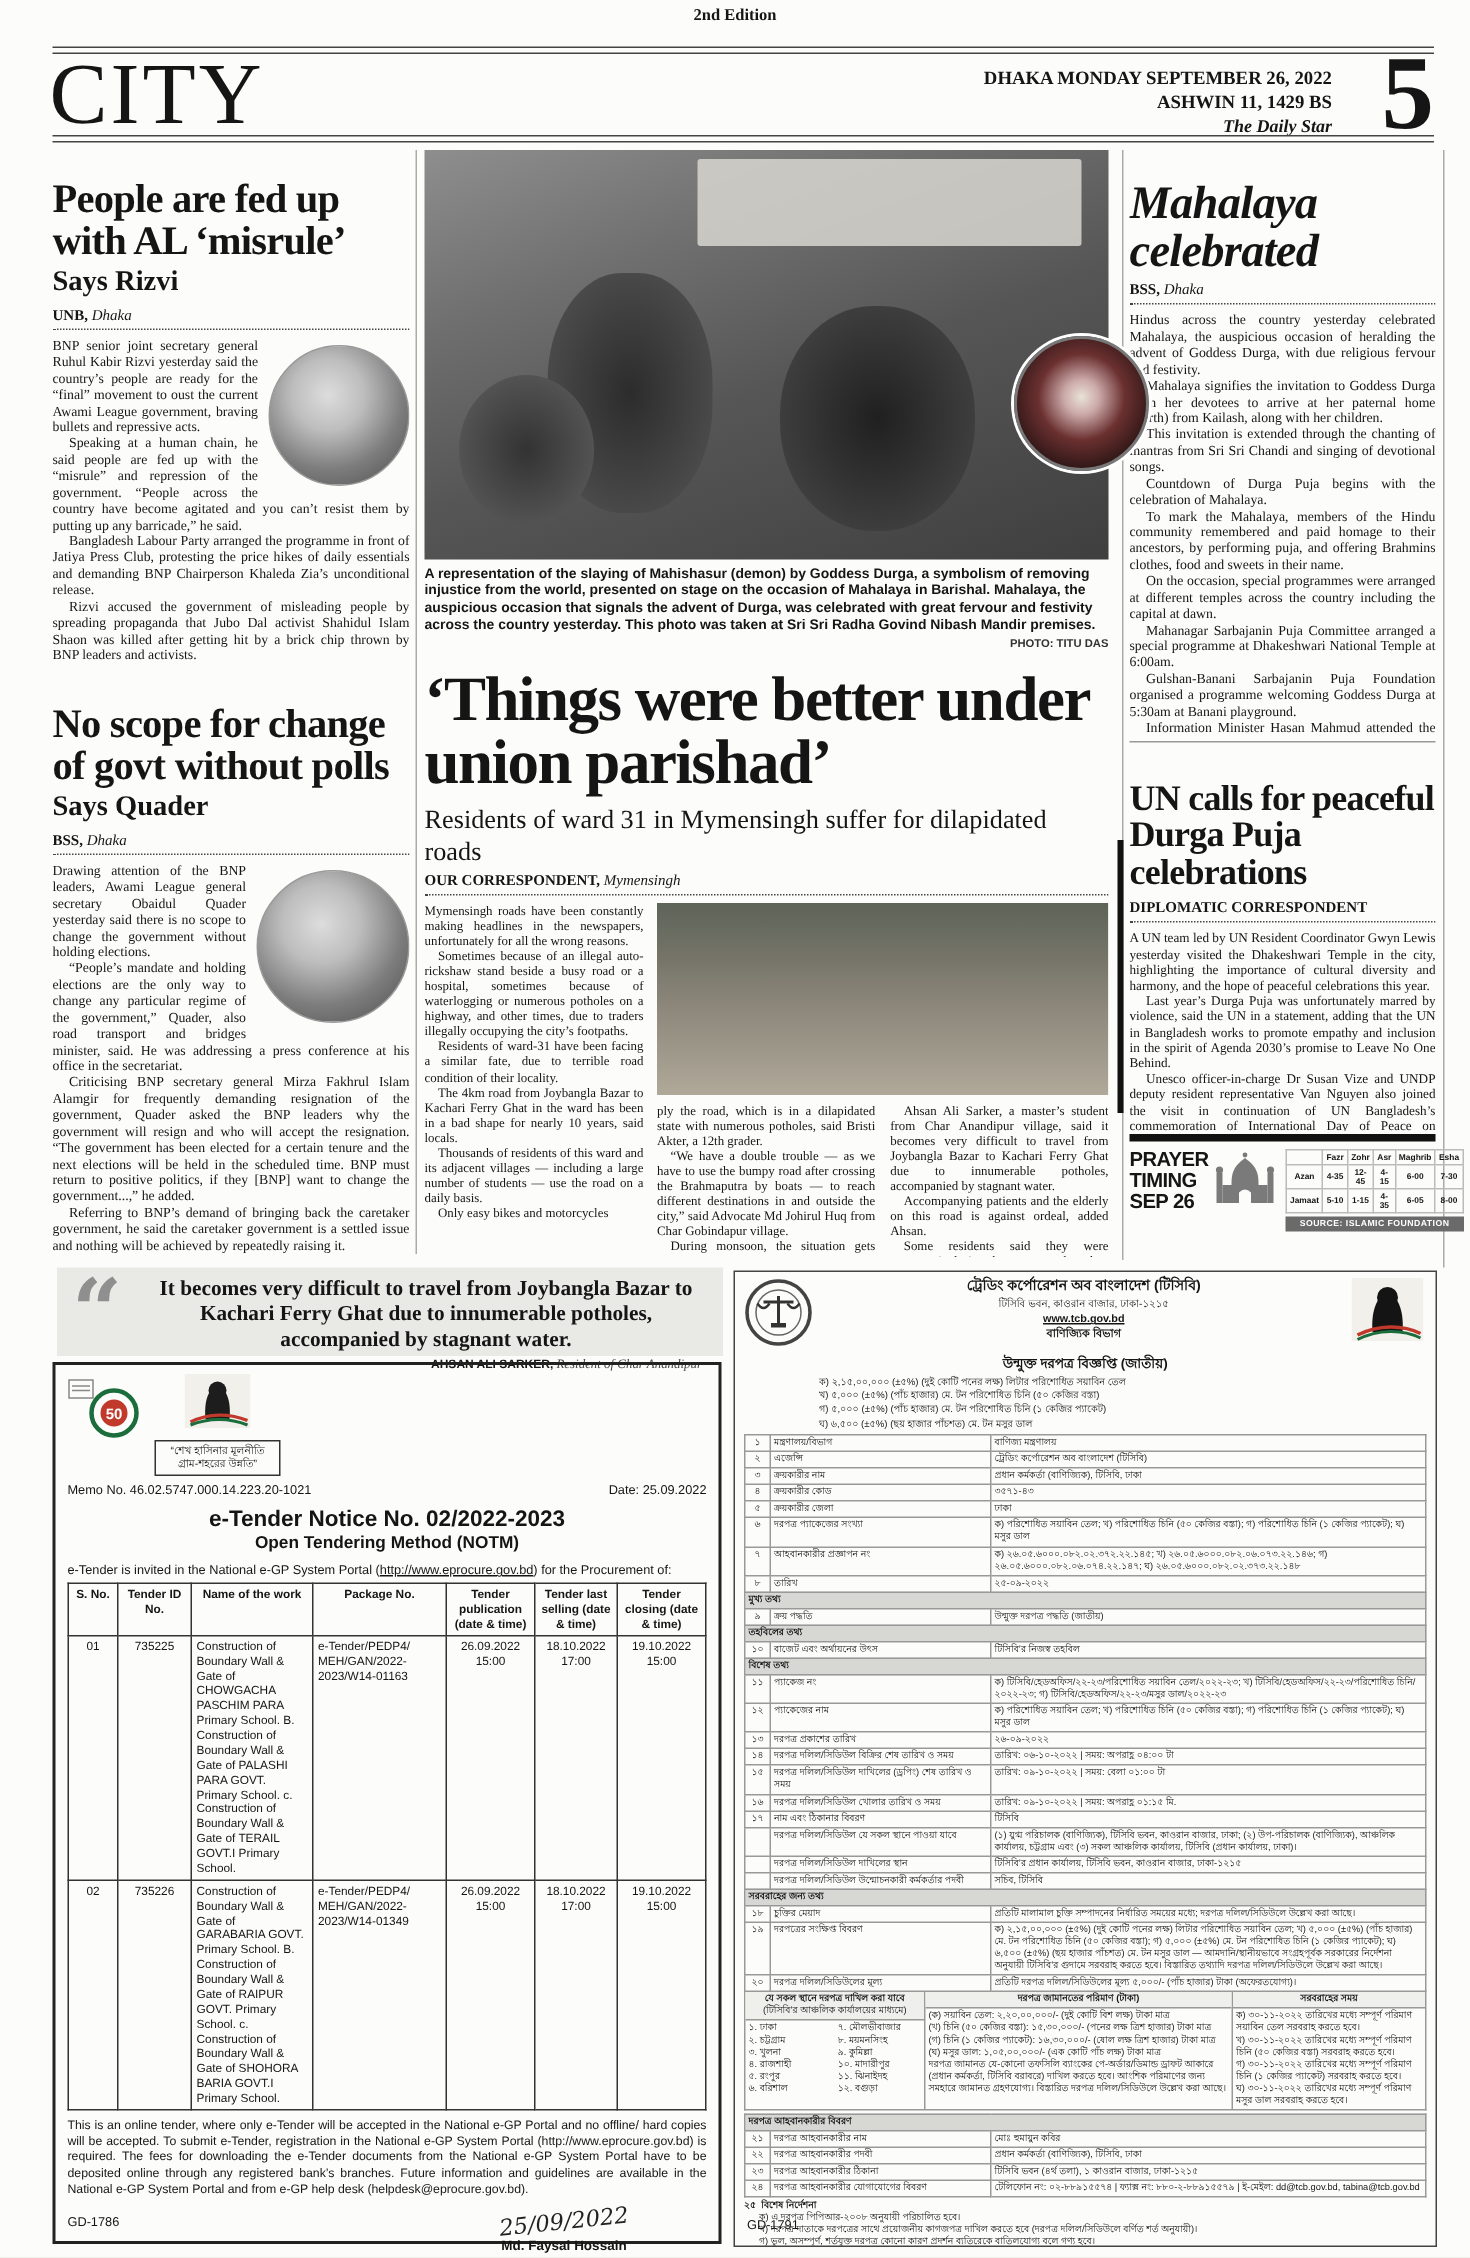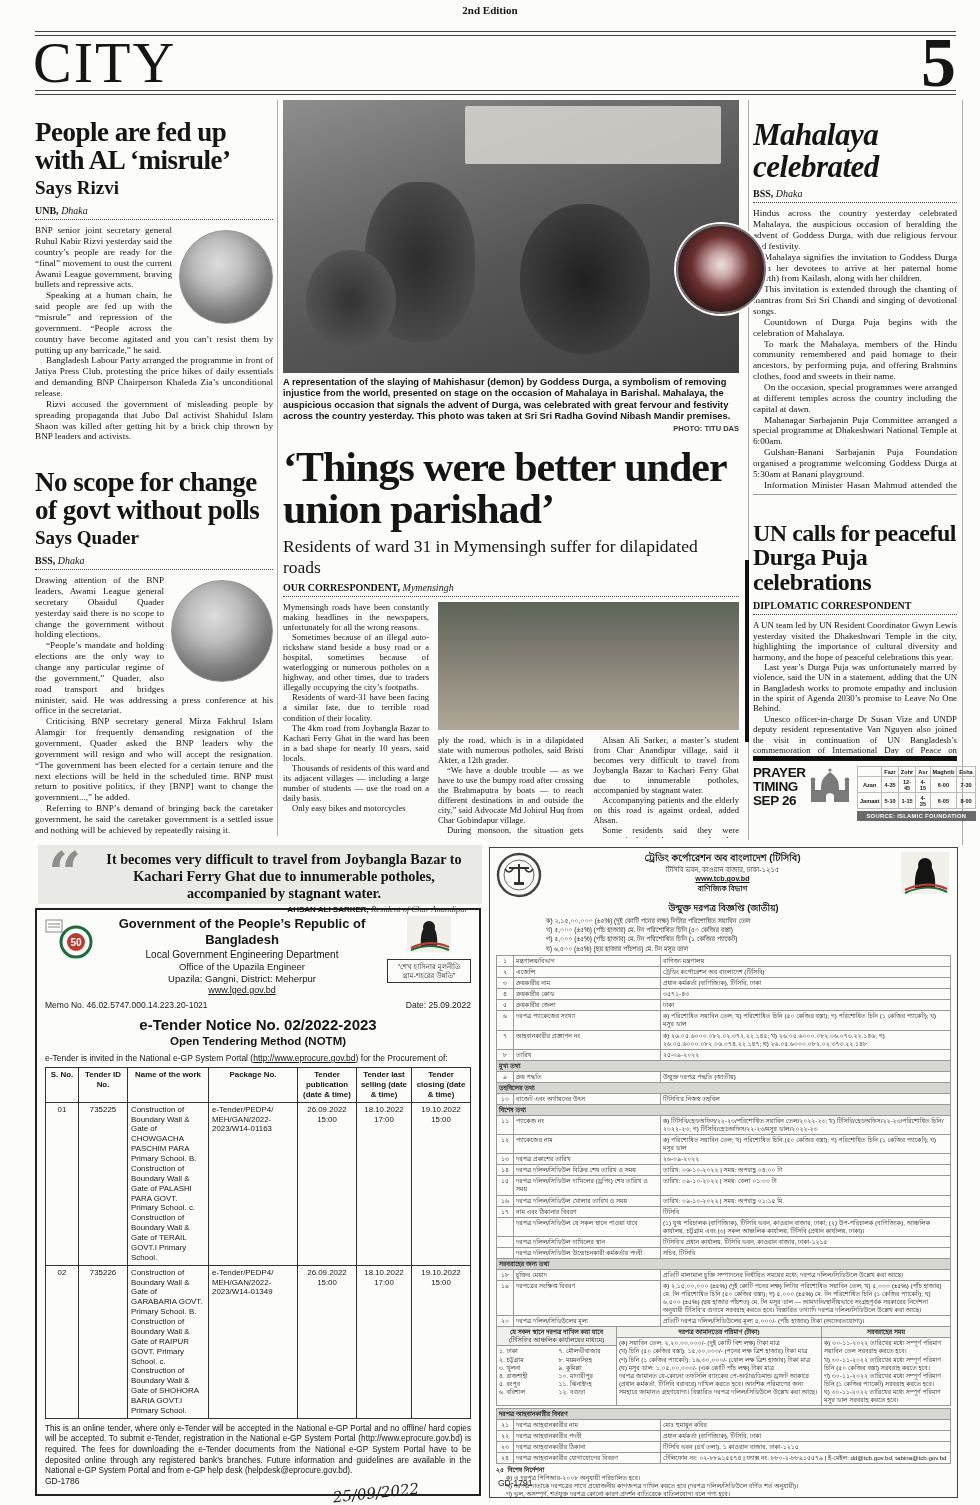--- a/index.html
+++ b/index.html
@@ -124,20 +124,25 @@
   [data-interactable="true"]{cursor:pointer;}
 </style>
 </head>
 <body>
 
 <div class="page" data-interactable="false">
 
   <div class="abs" id="edition" data-interactable="false">2nd Edition</div>
   <div class="abs dblrule" style="top:31px;left:35px;width:921px;" data-interactable="false"></div>
   <div class="abs" id="city" data-interactable="false">CITY</div>
+  <div class="abs" id="mast-right" data-interactable="false">
+    <div data-interactable="false">DHAKA MONDAY SEPTEMBER 26, 2022</div>
+    <div data-interactable="false">ASHWIN 11, 1429 BS</div>
+    <div id="paper-name" data-interactable="false">The Daily Star</div>
+  </div>
   <div class="abs" id="pagenum" data-interactable="false">5</div>
   <div class="abs dblrule" style="top:90px;left:35px;width:921px;" data-interactable="false"></div>
 
   <div class="vrule" style="left:277px;top:100px;height:736px;" data-interactable="false"></div>
   <div class="vrule" style="left:748px;top:100px;height:740px;" data-interactable="false"></div>
   <div class="vrule" style="left:962px;top:100px;height:745px;" data-interactable="false"></div>
   <div class="abs" style="left:745px;top:560px;width:4px;height:182px;background:#111;" data-interactable="false"></div>
 
   <div class="abs" style="left:35px;top:98px;width:238px;height:344px;overflow:hidden;" data-interactable="false">
     <div class="headline" style="font-size:27px;" data-interactable="false">People are fed up with AL ‘misrule’</div>
@@ -313,27 +318,20 @@
       <div style="width:52px;flex:none;" data-interactable="false">
         <svg width="50" height="48" viewBox="0 0 50 48">
           <rect x="1" y="4" width="16" height="12" fill="none" stroke="#888" stroke-width="1"></rect>
           <line x1="3" y1="8" x2="15" y2="8" stroke="#888" stroke-width="1"></line>
           <line x1="3" y1="11" x2="15" y2="11" stroke="#888" stroke-width="1"></line>
           <circle cx="31" cy="26" r="15" fill="none" stroke="#1b6e3c" stroke-width="3"></circle>
           <circle cx="31" cy="26" r="9" fill="#c0392b"></circle>
           <text x="31" y="30" text-anchor="middle" font-size="10" fill="#fff" font-family="Liberation Sans,sans-serif" font-weight="bold">50</text>
         </svg>
       </div>
-      <div class="lged-center" data-interactable="false">
-        <div class="lh1" data-interactable="false">Government of the People’s Republic of Bangladesh</div>
-        <div class="lh2" data-interactable="false">Local Government Engineering Department</div>
-        <div class="lh3" data-interactable="false">Office of the Upazila Engineer</div>
-        <div class="lh3" data-interactable="false">Upazila: Gangni, District: Meherpur</div>
-        <div class="lh-web" data-interactable="true">www.lged.gov.bd</div>
-      </div>
       <div style="width:84px;flex:none;text-align:center;" data-interactable="false">
         <svg width="44" height="36" viewBox="0 0 44 36">
           <rect x="0" y="0" width="44" height="36" fill="#f2f0ea"></rect>
           <path d="M14 30 C13 20 15 10 22 8 C29 10 31 20 30 30 Z" fill="#1d1d1d"></path>
           <circle cx="22" cy="11" r="6" fill="#1d1d1d"></circle>
           <path d="M4 32 C16 26 30 26 42 31" stroke="#c0392b" stroke-width="2.2" fill="none"></path>
           <path d="M4 34 C16 29 30 29 42 34" stroke="#1b6e3c" stroke-width="2" fill="none"></path>
         </svg>
         <div class="slogan-box" data-interactable="false">
           <div data-interactable="false">“শেখ হাসিনার মূলনীতি</div>

